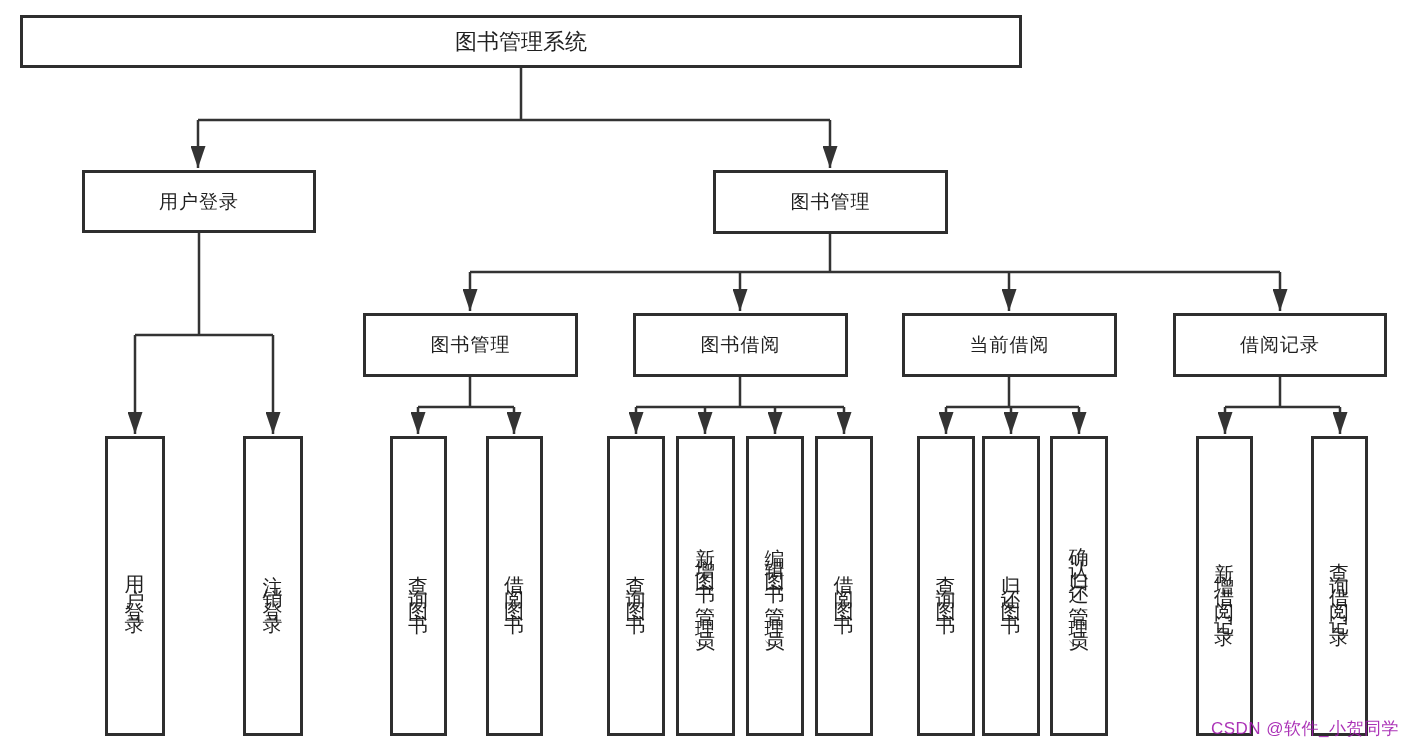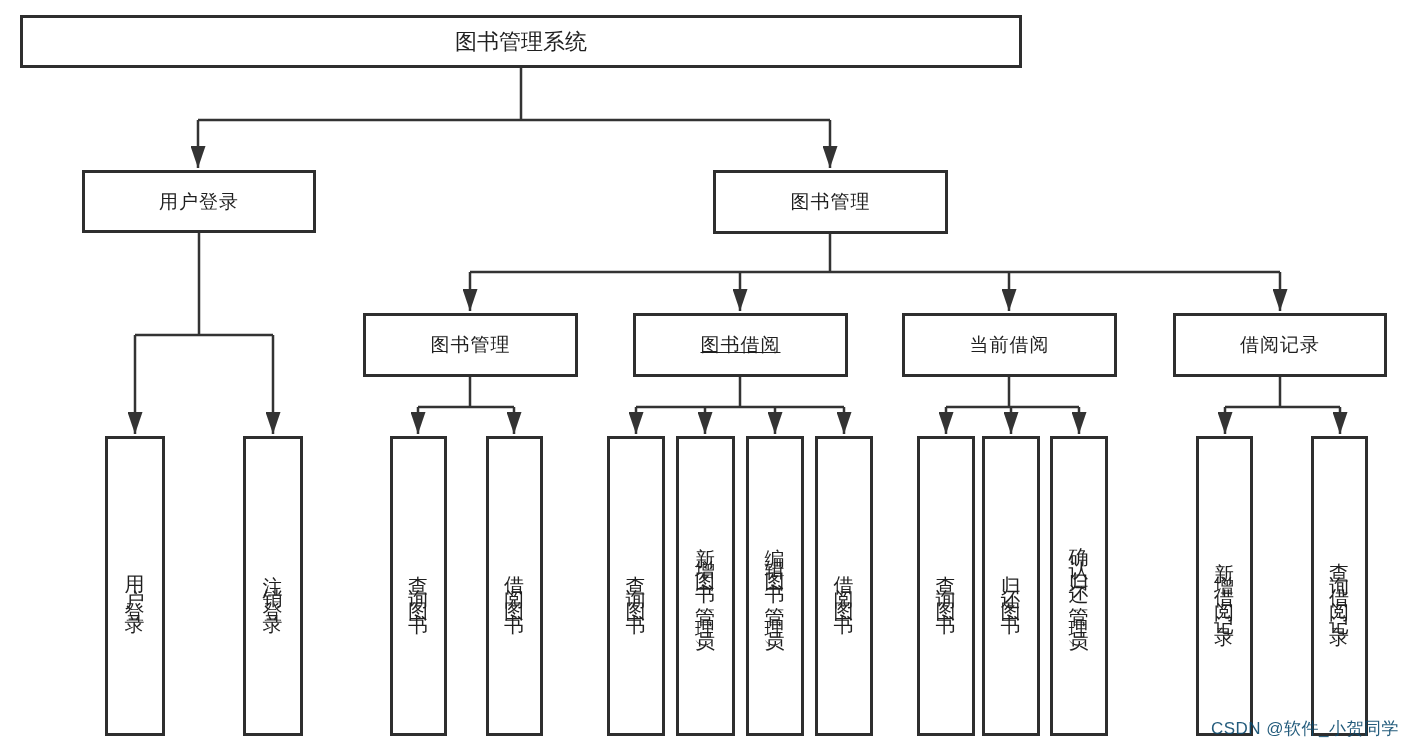--- a/index.html
+++ b/index.html
@@ -37,21 +37,21 @@
     font-size: 20px;
     letter-spacing: 13px;
     line-height: 1;
     max-height: 290px;
   }
   .watermark {
     position: absolute;
     right: 6px;
     top: 717px;
     font-size: 17px;
-    color: #0c4a6e;
+    color: #a21caf;
     opacity: 0.9;
     letter-spacing: 0.5px;
     z-index: 5;
     white-space: nowrap;
   }
 </style>
 </head>
 <body>
 
 <div class="canvas">
@@ -106,21 +106,21 @@
   <div class="node hnode" style="left:82px; top:170px; width:234px; height:63px;">
     <span>用户登录</span>
   </div>
   <div class="node hnode" style="left:713px; top:170px; width:235px; height:64px;">
     <span>图书管理</span>
   </div>
 
   <div class="node hnode" style="left:363px; top:313px; width:215px; height:64px;">
     <span>图书管理</span>
   </div>
-  <div class="node hnode" style="left:633px; top:313px; width:215px; height:64px;text-decoration:underline;">
+  <div class="node hnode" style="left:633px; top:313px; width:215px; height:64px;">
     <span>图书借阅</span>
   </div>
   <div class="node hnode" style="left:1173px; top:313px; width:214px; height:64px;">
     <span>借阅记录</span>
   </div>
   <div class="node hnode" style="left:902px; top:313px; width:215px; height:64px;">
     <span>当前借阅</span>
   </div>
 
   <div class="node vnode" style="left:105px; top:436px; width:60px; height:300px;">

